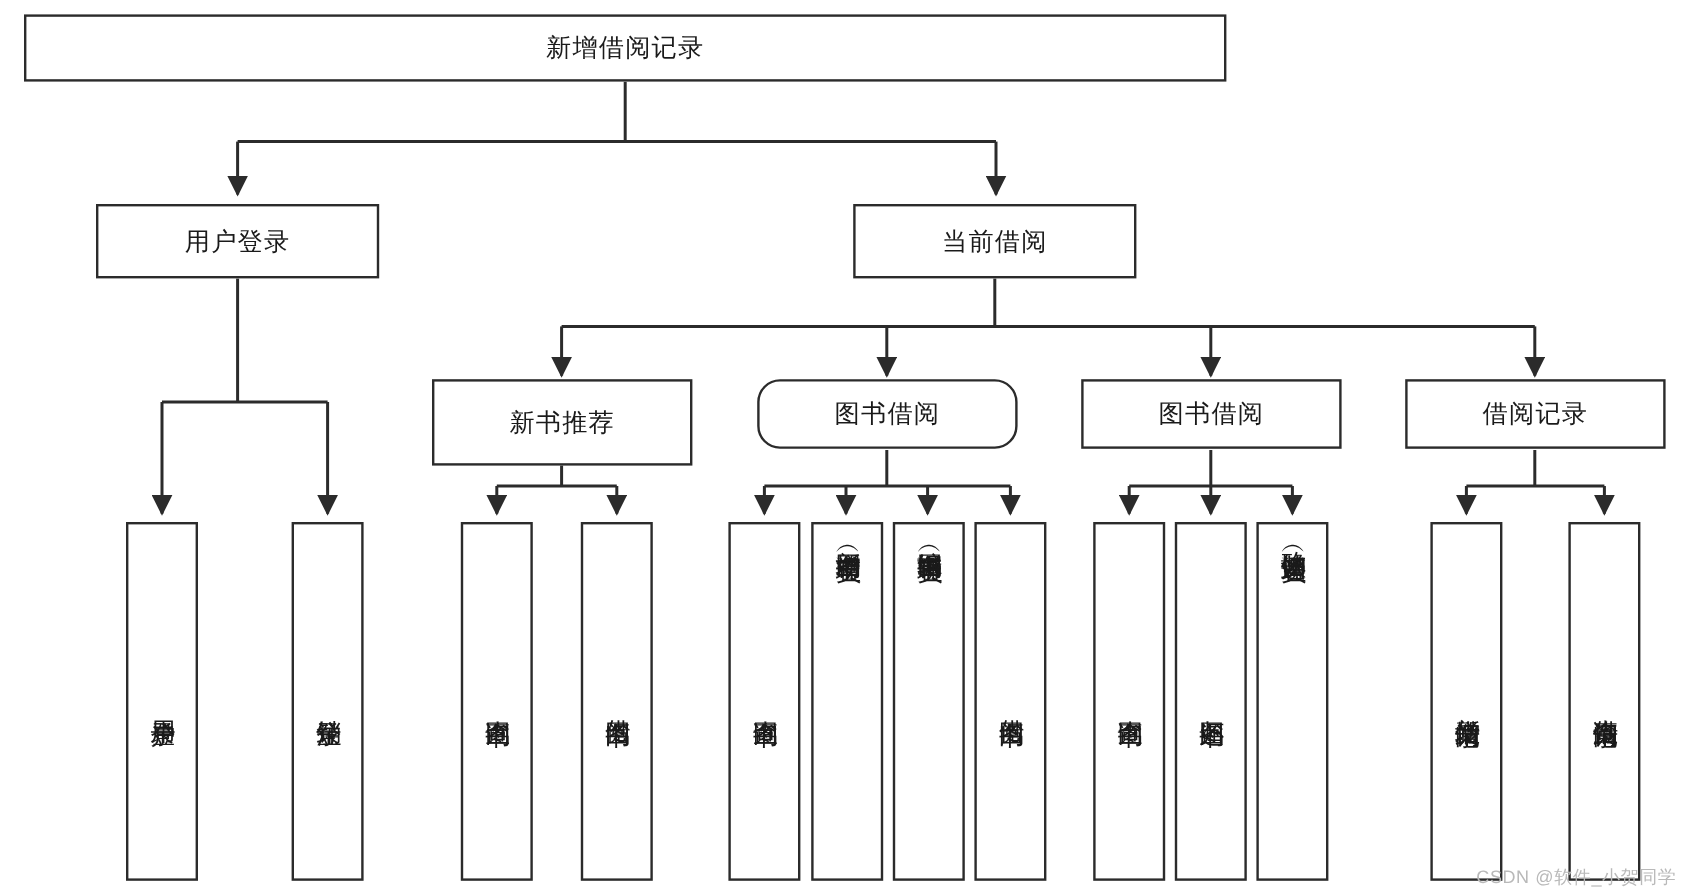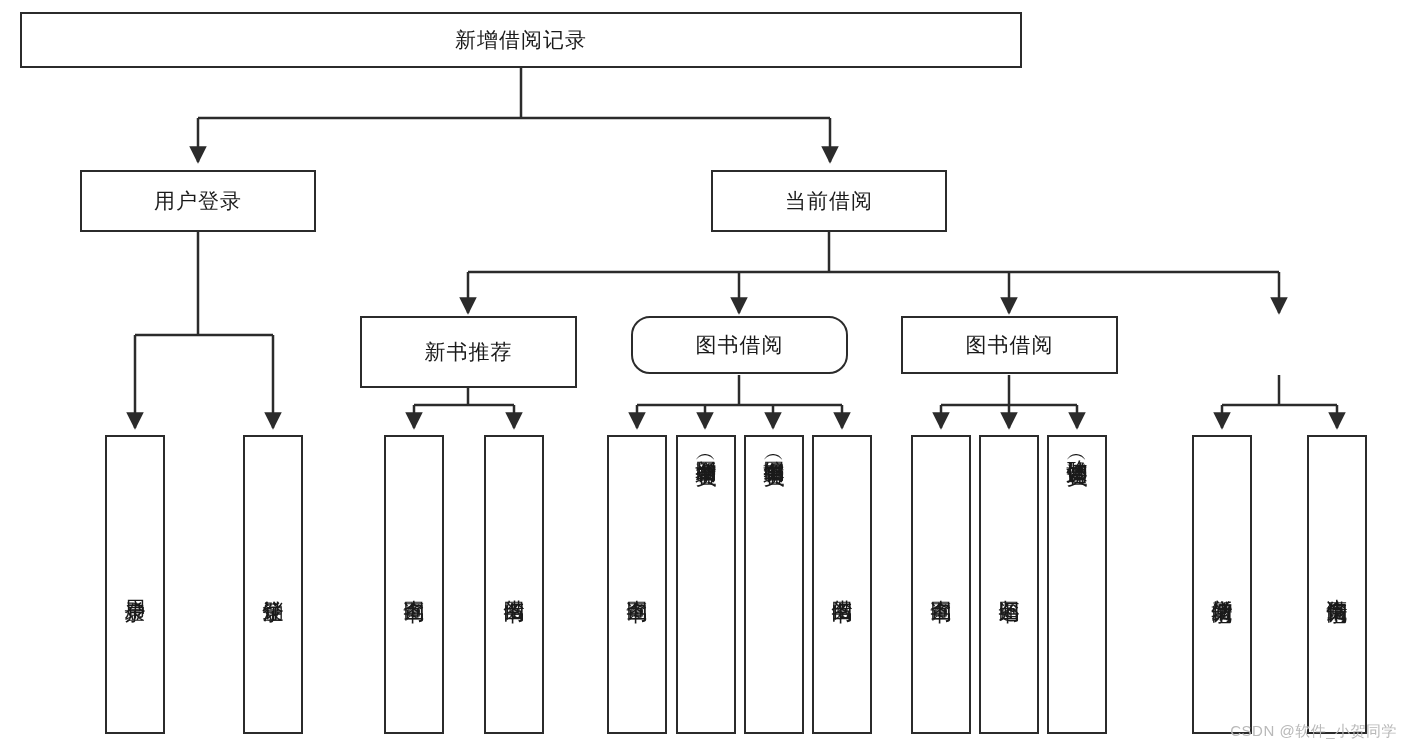--- a/index.html
+++ b/index.html
@@ -141,20 +141,23 @@
 
   <div class="node node-branch" style="left:360px; top:316px; width:217px; height:72px;">
     <span class="htext">新书推荐</span>
   </div>
   <div class="node node-branch" style="left:631px; top:316px; width:217px; height:58px;border-radius:19px;">
     <span class="htext">图书借阅</span>
   </div>
   <div class="node node-branch" style="left:901px; top:316px; width:217px; height:58px;">
     <span class="htext">图书借阅</span>
   </div>
+  <div class="node node-branch" style="left:1171px; top:316px; width:217px; height:58px;">
+    <span class="htext">借阅记录</span>
+  </div>
 
   <div class="node node-leaf centered" style="left:105px; top:435px; width:60px; height:299px;">
     <span class="vtext">用户登录</span>
   </div>
   <div class="node node-leaf centered" style="left:243px; top:435px; width:60px; height:299px;">
     <span class="vtext">注销登录</span>
   </div>
 
   <div class="node node-leaf centered" style="left:384px; top:435px; width:60px; height:299px;">
     <span class="vtext">查询图书</span>

